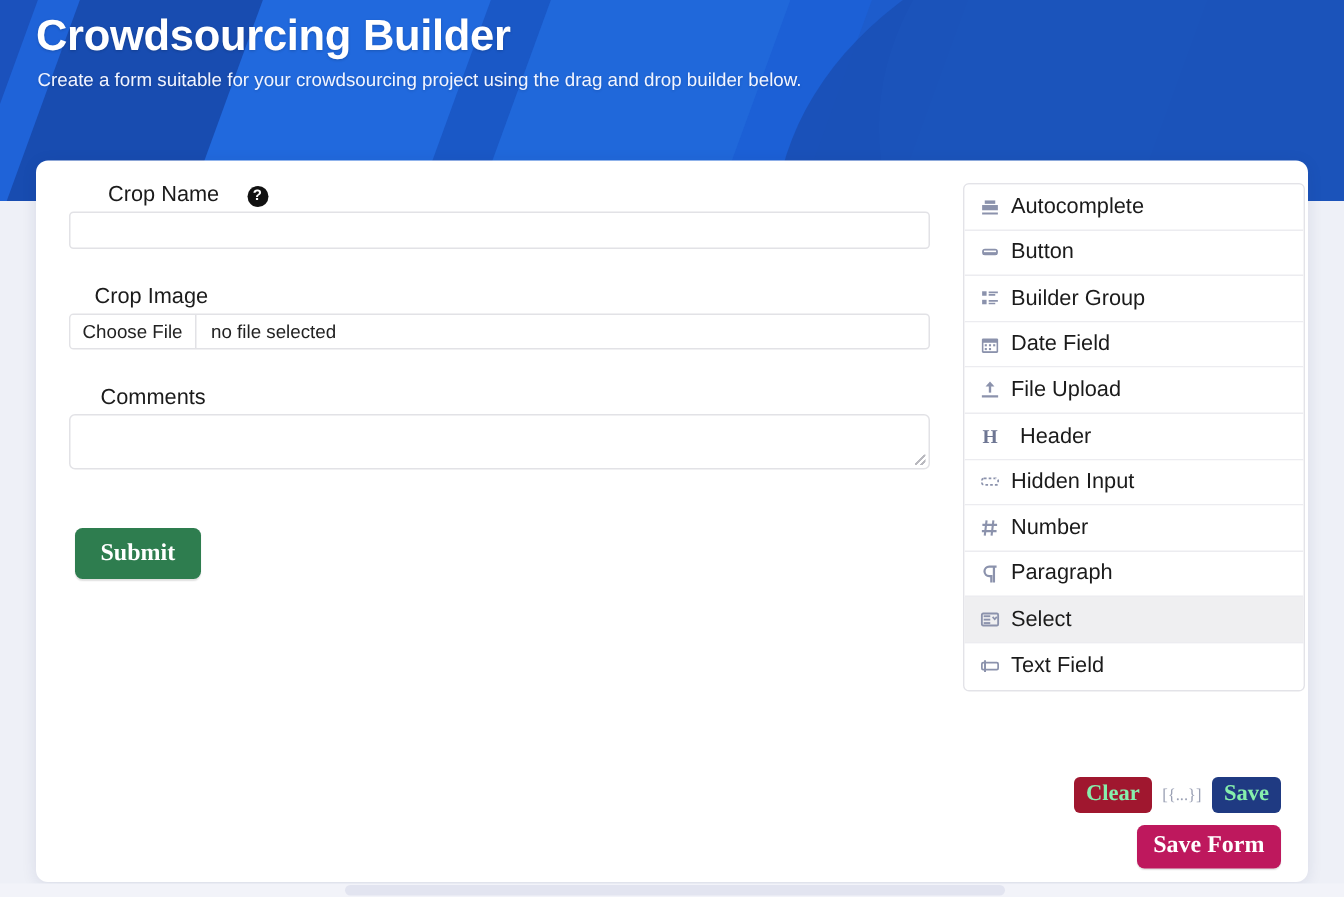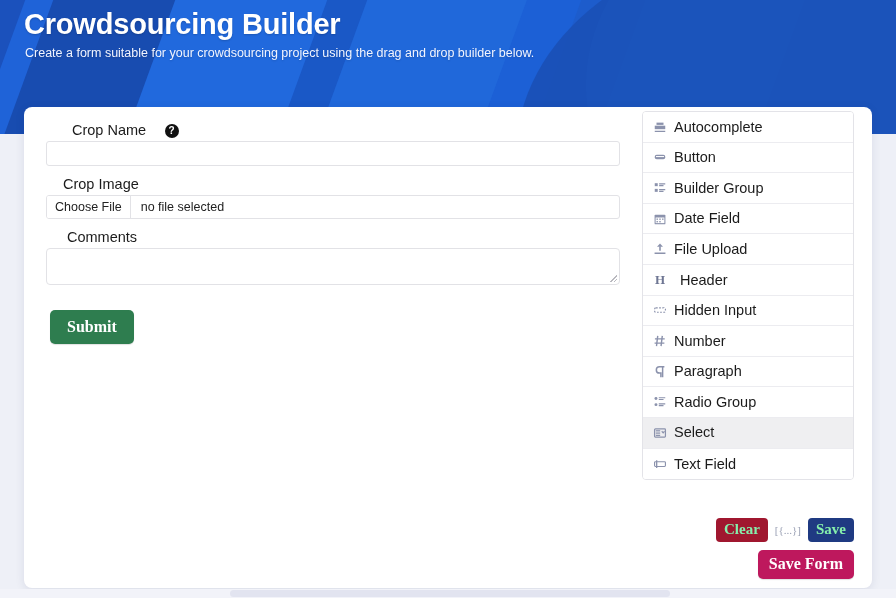--- a/index.html
+++ b/index.html
@@ -81,21 +81,21 @@
     padding: 14px 22px 0 22px;
   }
   .form-title {
     text-align: center;
     font-size: 27px;
     font-weight: bold;
     color: #151a35;
     margin: 9px 0 18px 0;
     letter-spacing: -.3px;
   }
-  .fld { margin-bottom: 9px; }
+  .fld { margin-bottom: 23px; }
   .fld-label {
     font-size: 14.5px; color: #1b1b1b;
     display: inline-block; margin-bottom: 3px;
   }
   .lbl-indent-1 { margin-left: 26px; }
   .lbl-indent-2 { margin-left: 17px; }
   .lbl-indent-3 { margin-left: 21px; }
   .help-icon {
     display: inline-block;
     width: 14px; height: 14px;
@@ -177,22 +177,22 @@
     font-family: "Liberation Serif", serif;
     font-weight: bold;
     font-size: 16px;
     cursor: pointer;
     box-shadow: 0 1px 1px rgba(0,0,0,.12);
   }
 
   
   .palette {
     position: absolute;
-    left: 618px; top: 4px;
-    width: 212px;
+    left: 618px; top: 15px;
+    width: 228px;
   }
   .pal-list {
     border: 1px solid #e3e3e8;
     border-radius: 4px;
     background: #fff;
     overflow: hidden;
   }
   .pal-item {
     display: flex; align-items: center;
     height: 30.6px;
@@ -414,33 +414,20 @@
             <span class="pal-label">Number</span>
           </div>
           <div class="pal-item">
             <span class="pal-icon">
               <svg width="14" height="14" viewBox="0 0 16 16" fill="none" stroke="currentColor" stroke-width="1.3">
                 <path d="M13 2 H7.4 a3.6 3.6 0 0 0 0 7.2 H9 V14 M11 2 V14" fill="none" stroke-width="1.7"></path>
               </svg>
             </span>
             <span class="pal-label">Paragraph</span>
           </div>
-          <div class="pal-item">
-            <span class="pal-icon">
-              <svg width="14" height="14" viewBox="0 0 16 16" fill="none" stroke="currentColor" stroke-width="1.3">
-                <circle cx="3.4" cy="4" r="1.7" fill="currentColor" stroke="none"></circle>
-                <circle cx="3.4" cy="11" r="1.7" fill="currentColor" stroke="none"></circle>
-                <line x1="6.6" y1="3.1" x2="14" y2="3.1"></line>
-                <line x1="6.6" y1="5.1" x2="12" y2="5.1"></line>
-                <line x1="6.6" y1="10.1" x2="14" y2="10.1"></line>
-                <line x1="6.6" y1="12.1" x2="12" y2="12.1"></line>
-              </svg>
-            </span>
-            <span class="pal-label">Radio Group</span>
-          </div>
           <div class="pal-item hovered">
             <span class="pal-icon">
               <svg width="14" height="14" viewBox="0 0 16 16" fill="none" stroke="currentColor" stroke-width="1.3">
                 <rect x="1.8" y="3.4" width="12.4" height="9.2" rx="1" stroke-width="1.4"></rect>
                 <rect x="3.2" y="4.8" width="5" height="1.4" fill="currentColor" stroke="none"></rect>
                 <rect x="3.2" y="7.4" width="5" height="1.4" fill="currentColor" stroke="none"></rect>
                 <rect x="3.2" y="10" width="5" height="1.4" fill="currentColor" stroke="none"></rect>
                 <path d="M10 6 l1.6 1.8 L13.2 6" fill="none" stroke-width="1.3"></path>
               </svg>
             </span>

